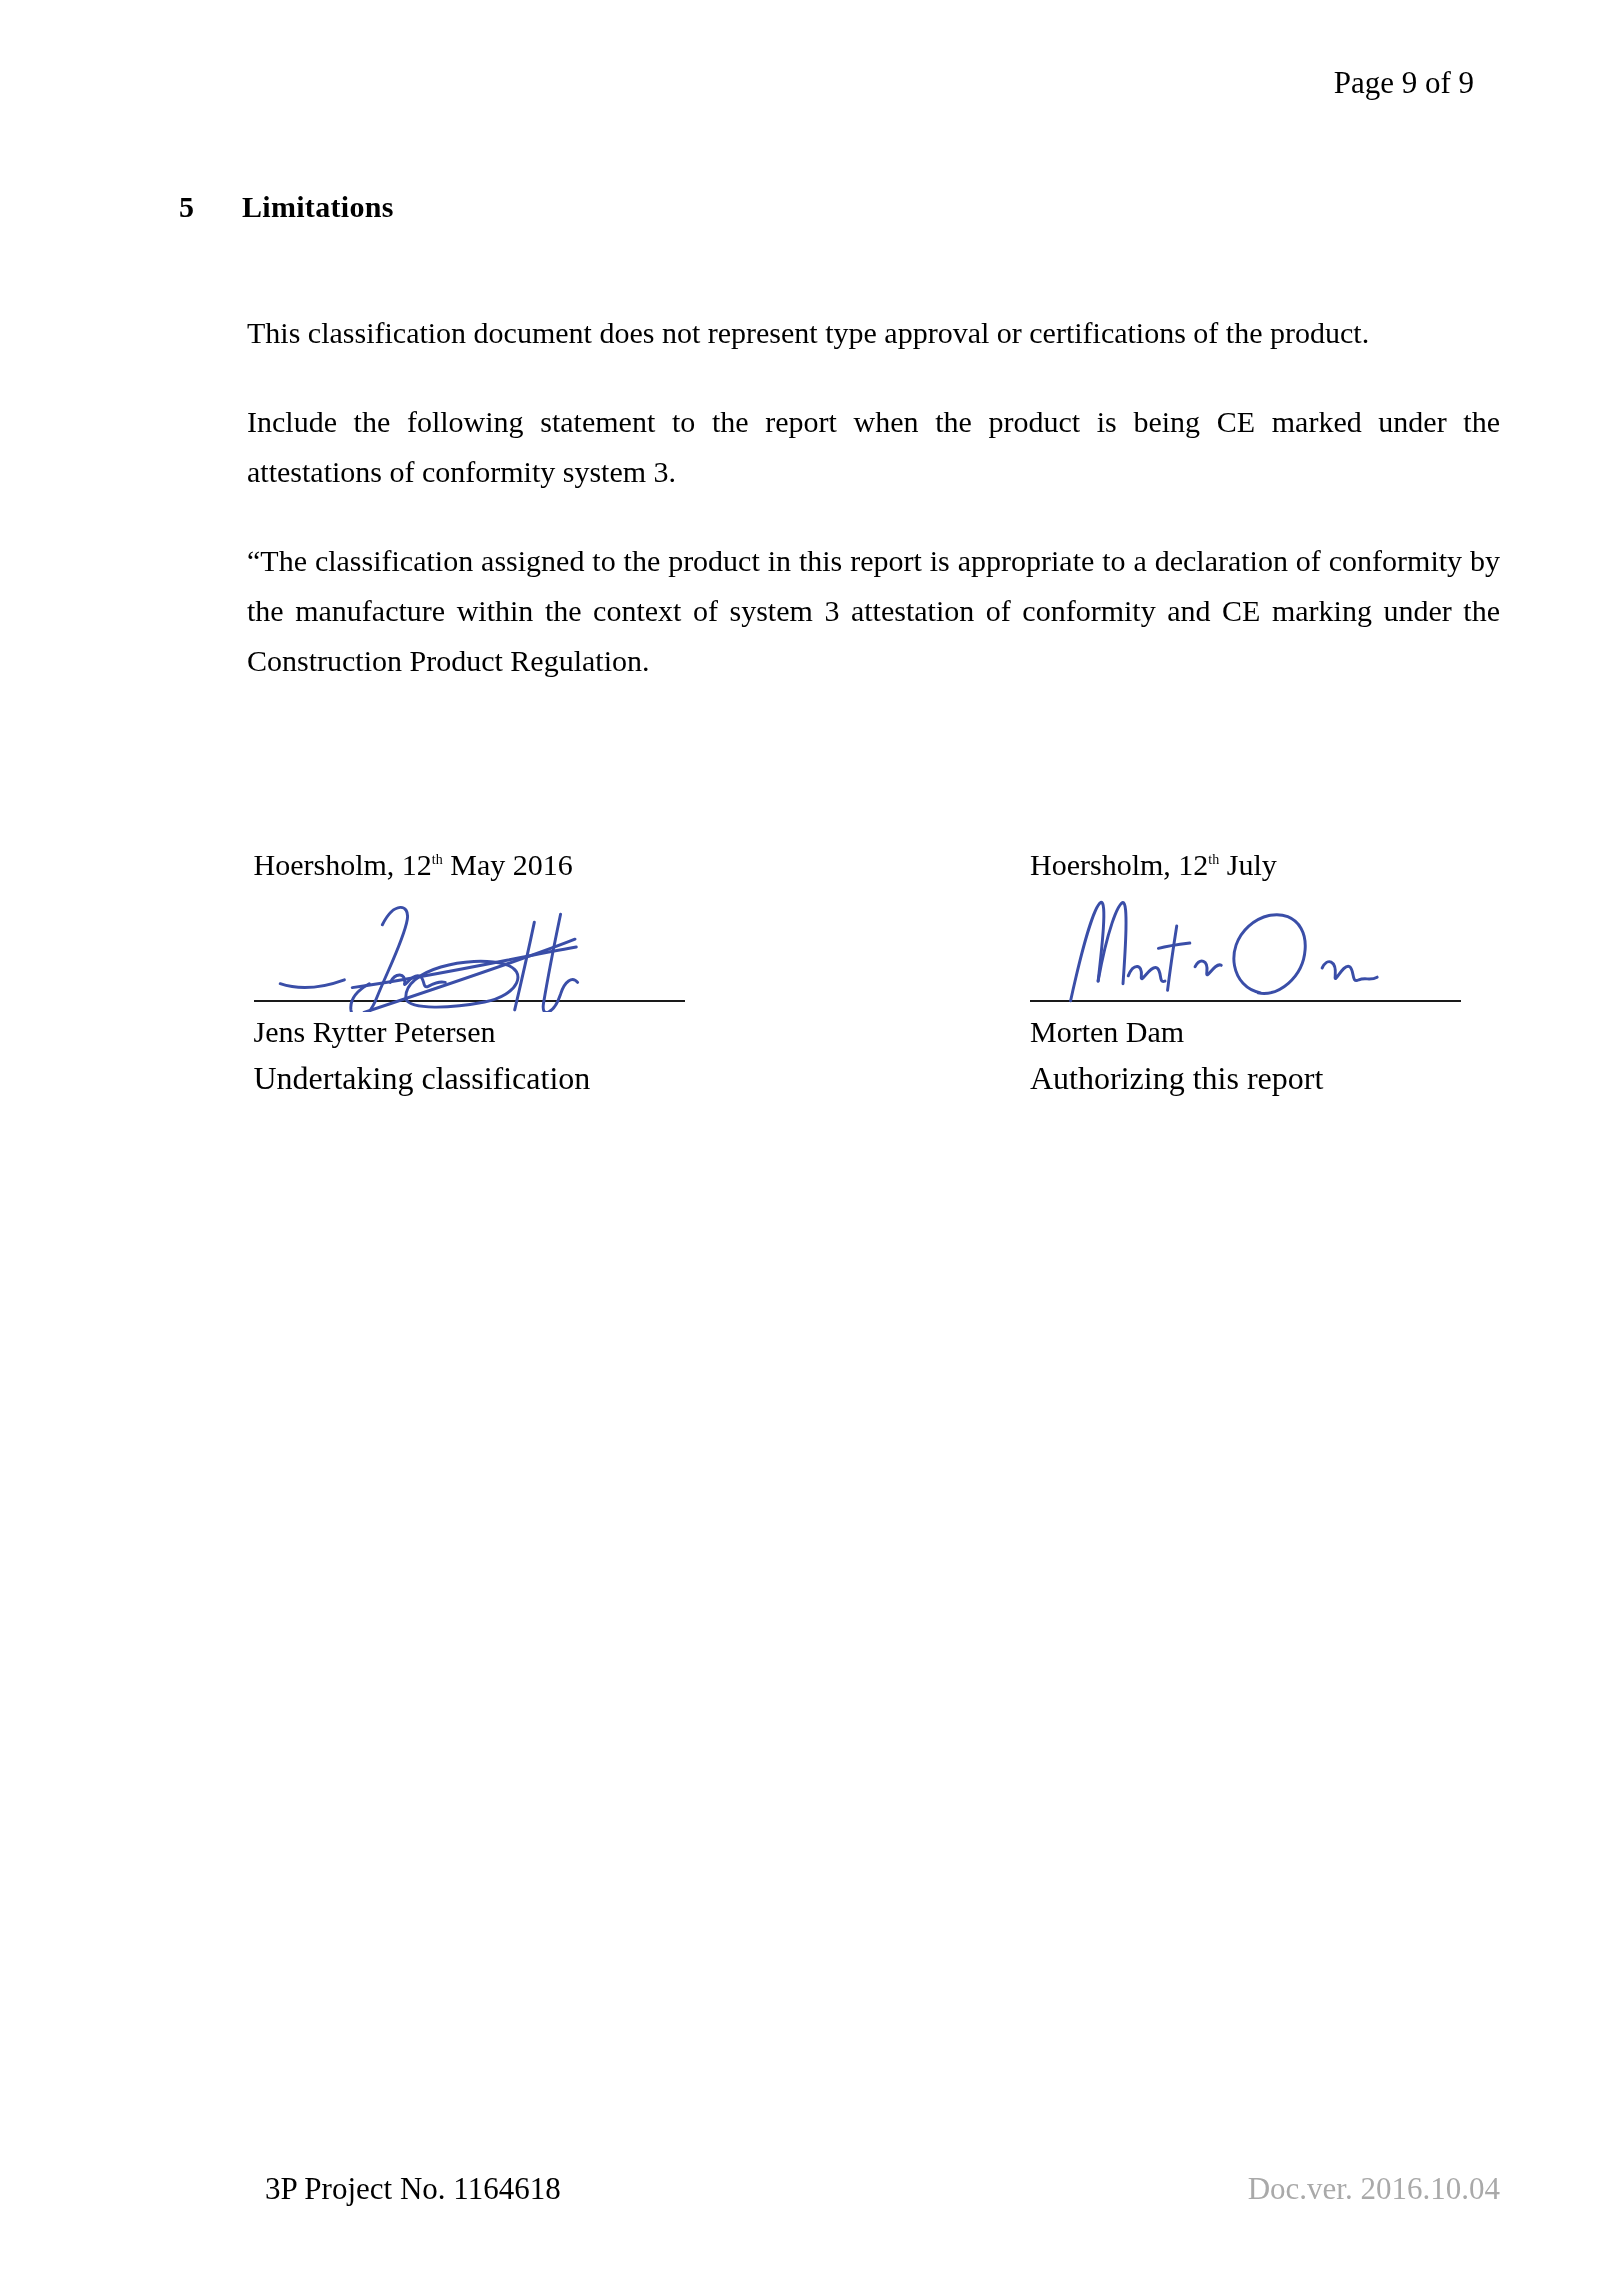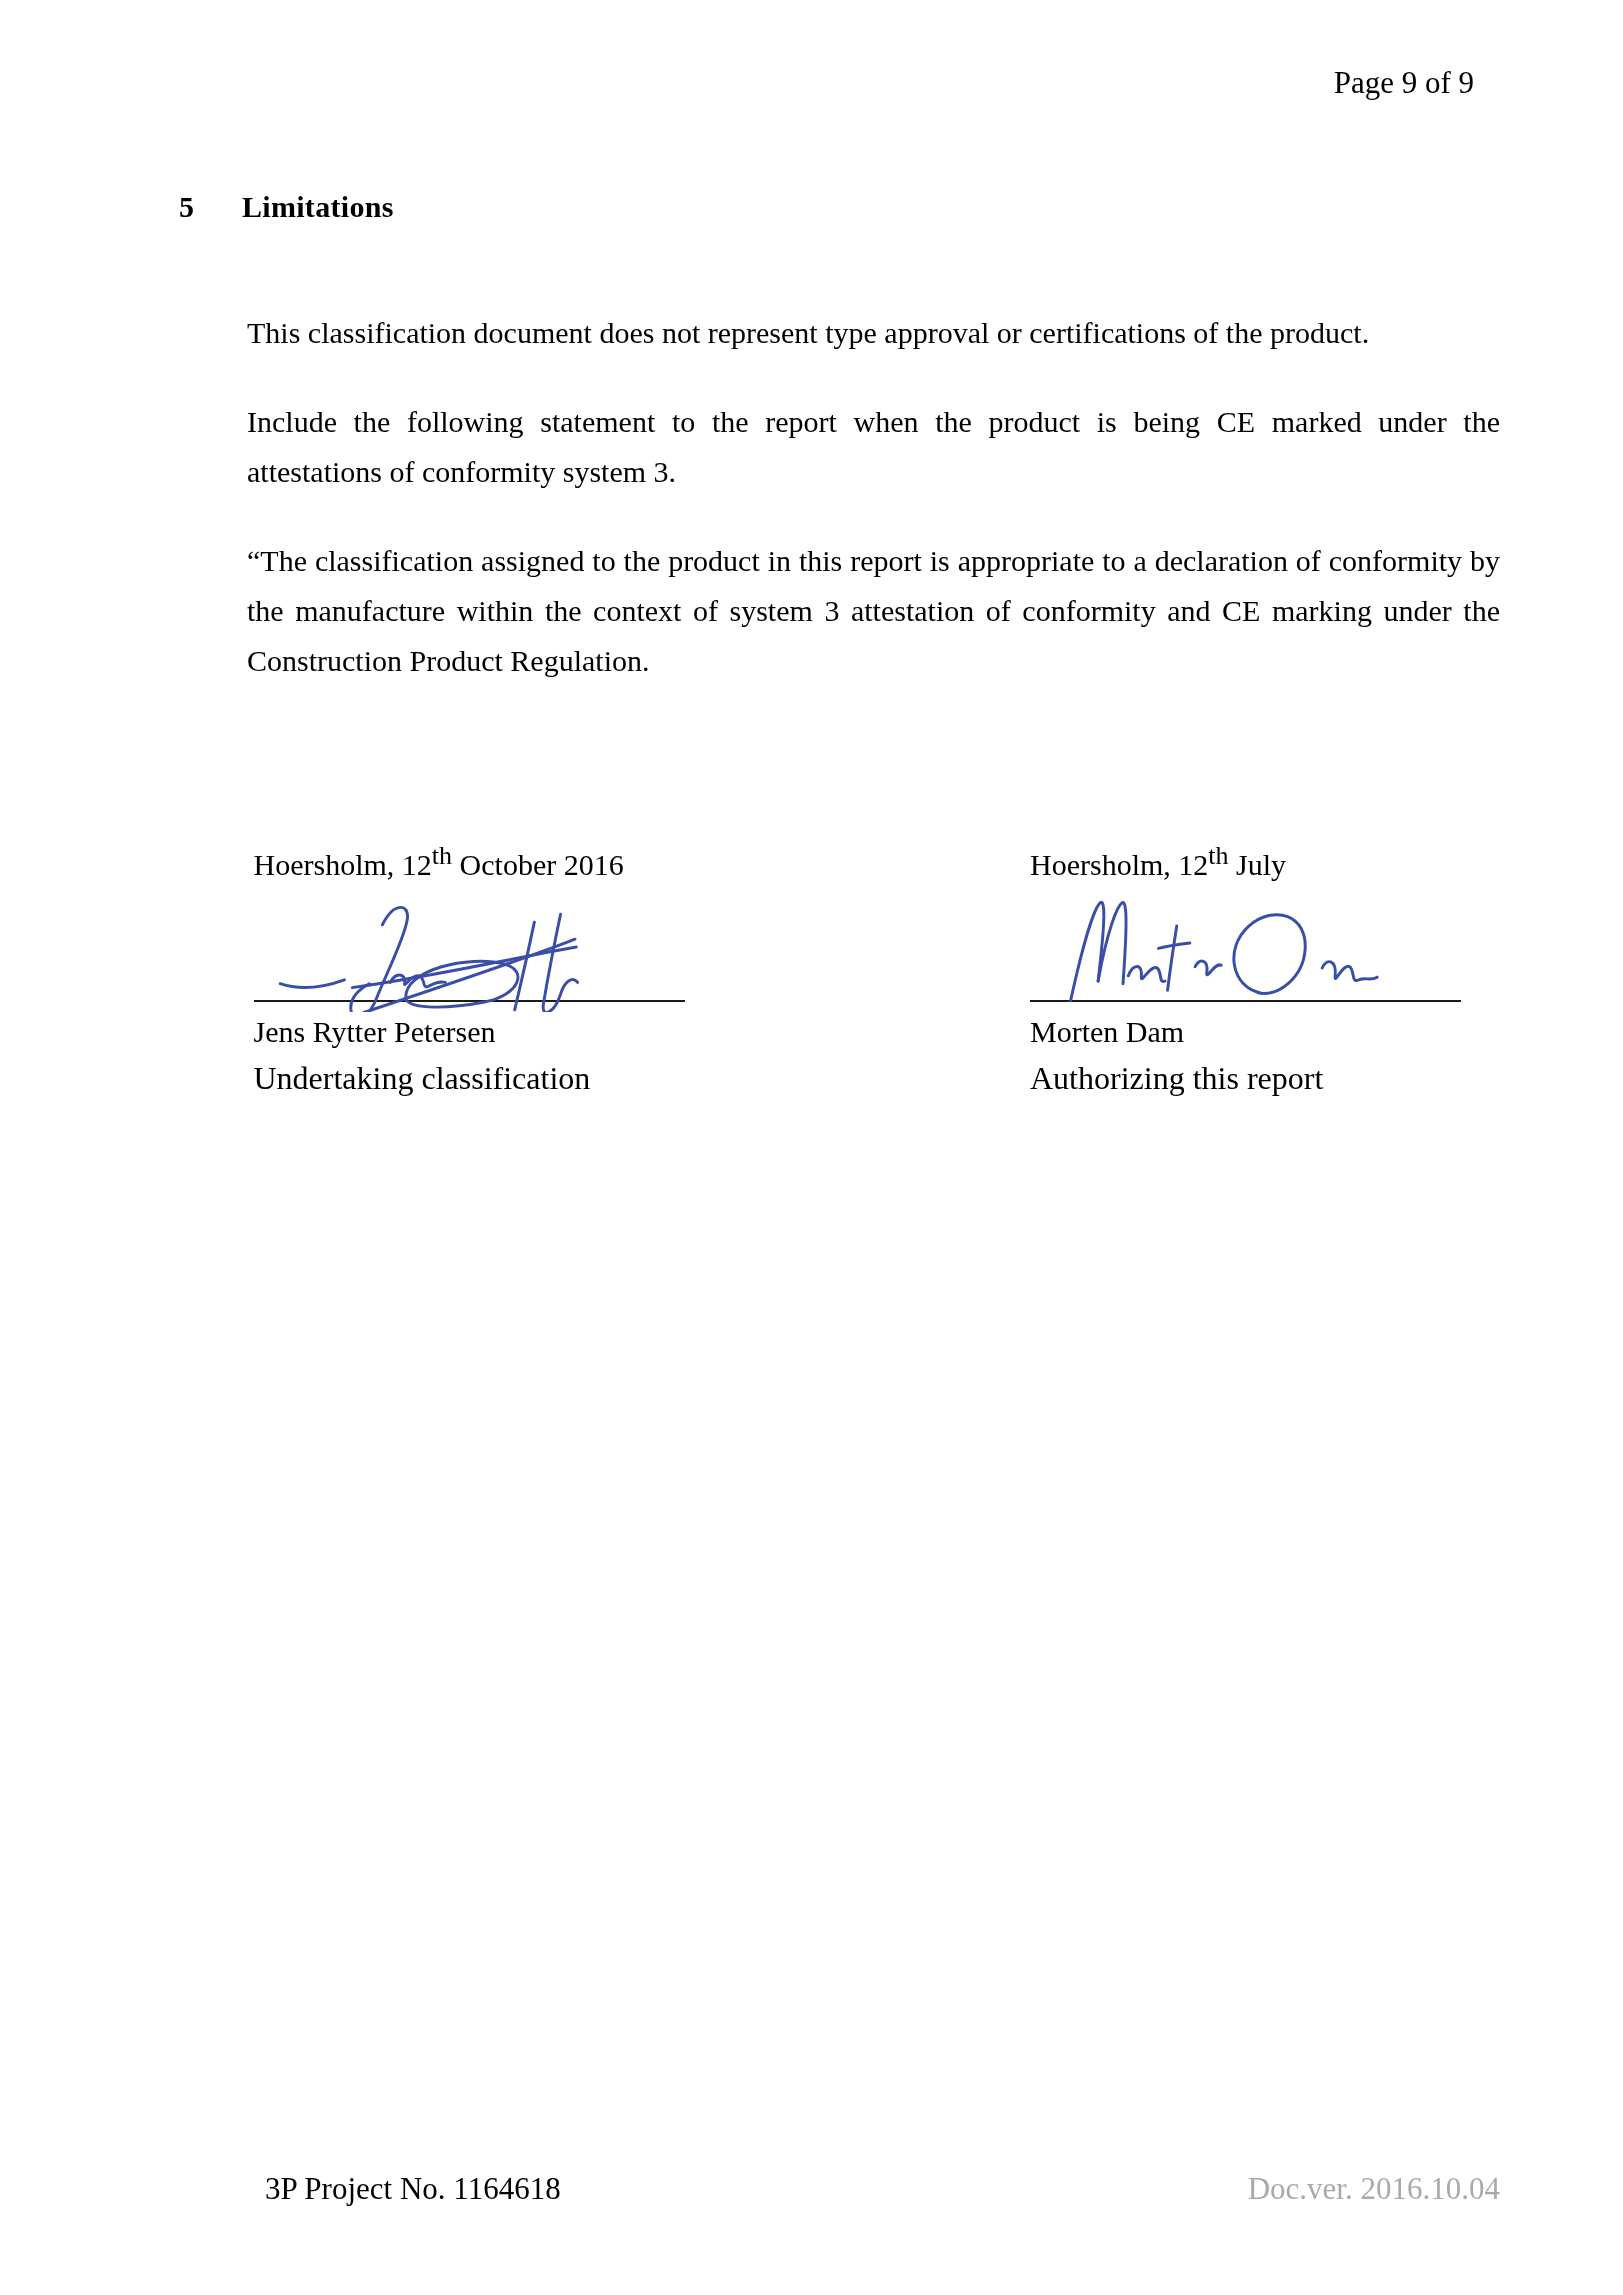--- a/index.html
+++ b/index.html
@@ -62,21 +62,21 @@
   }
   .sig-left  { left: 6.5px; }
   .sig-right { left: 783px; }
   .sig-date {
     font-size: 30px;
     line-height: 39px;
     height: 39px;
     white-space: nowrap;
   }
   .sig-date sup {
-    font-size: 26px;
+    font-size: 14px;
     vertical-align: super;
     line-height: 0;
   }
   .sig-pad {
     height: 116px;
     position: relative;
   }
   .sig-pad svg {
     position: absolute;
     left: 0;
@@ -131,21 +131,21 @@
   <div class="content">
     <p>This classification document does not represent type approval or certifications of the product.</p>
     <p>Include the following statement to the report when the product is being CE marked under the attestations of conformity system 3.</p>
     <p>“The classification assigned to the product in this report is appropriate to a declaration of conformity by the manufacture within the context of system 3 attestation of conformity and CE marking under the Construction Product Regulation.</p>
   </div>
 
   <div class="sign-section">
 
     <div class="sig-col sig-left">
       <div class="sig-date">
-        <span>Hoersholm, 12</span><sup>th</sup><span> October 2016</span>
+        <span>Hoersholm, 12</span><sup>th</sup><span> May 2016</span>
       </div>
       <div class="sig-pad">
         <svg width="431" height="128" viewBox="0 0 658 195" aria-hidden="true">
           <path d="M40,152 C70,162 105,158 138,146"></path>
           <path d="M196,62 C214,26 238,30 234,54 C229,84 205,130 188,172 C174,208 152,216 148,192 C146,176 158,162 176,152"></path>
           <path d="M208,150 C216,134 232,136 230,150 C228,162 240,136 252,140 C262,143 256,160 266,156 C274,152 282,148 292,150"></path>
           <path d="M232,176 C226,130 330,108 382,122 C420,132 404,170 352,180 C300,190 240,192 232,176"></path>
           <path d="M428,58 C418,106 406,158 398,192"></path>
           <path d="M468,46 C458,94 448,146 442,182 C438,206 458,198 468,168 C474,148 486,140 494,150"></path>
           <path d="M150,158 C280,140 400,112 492,96"></path>

